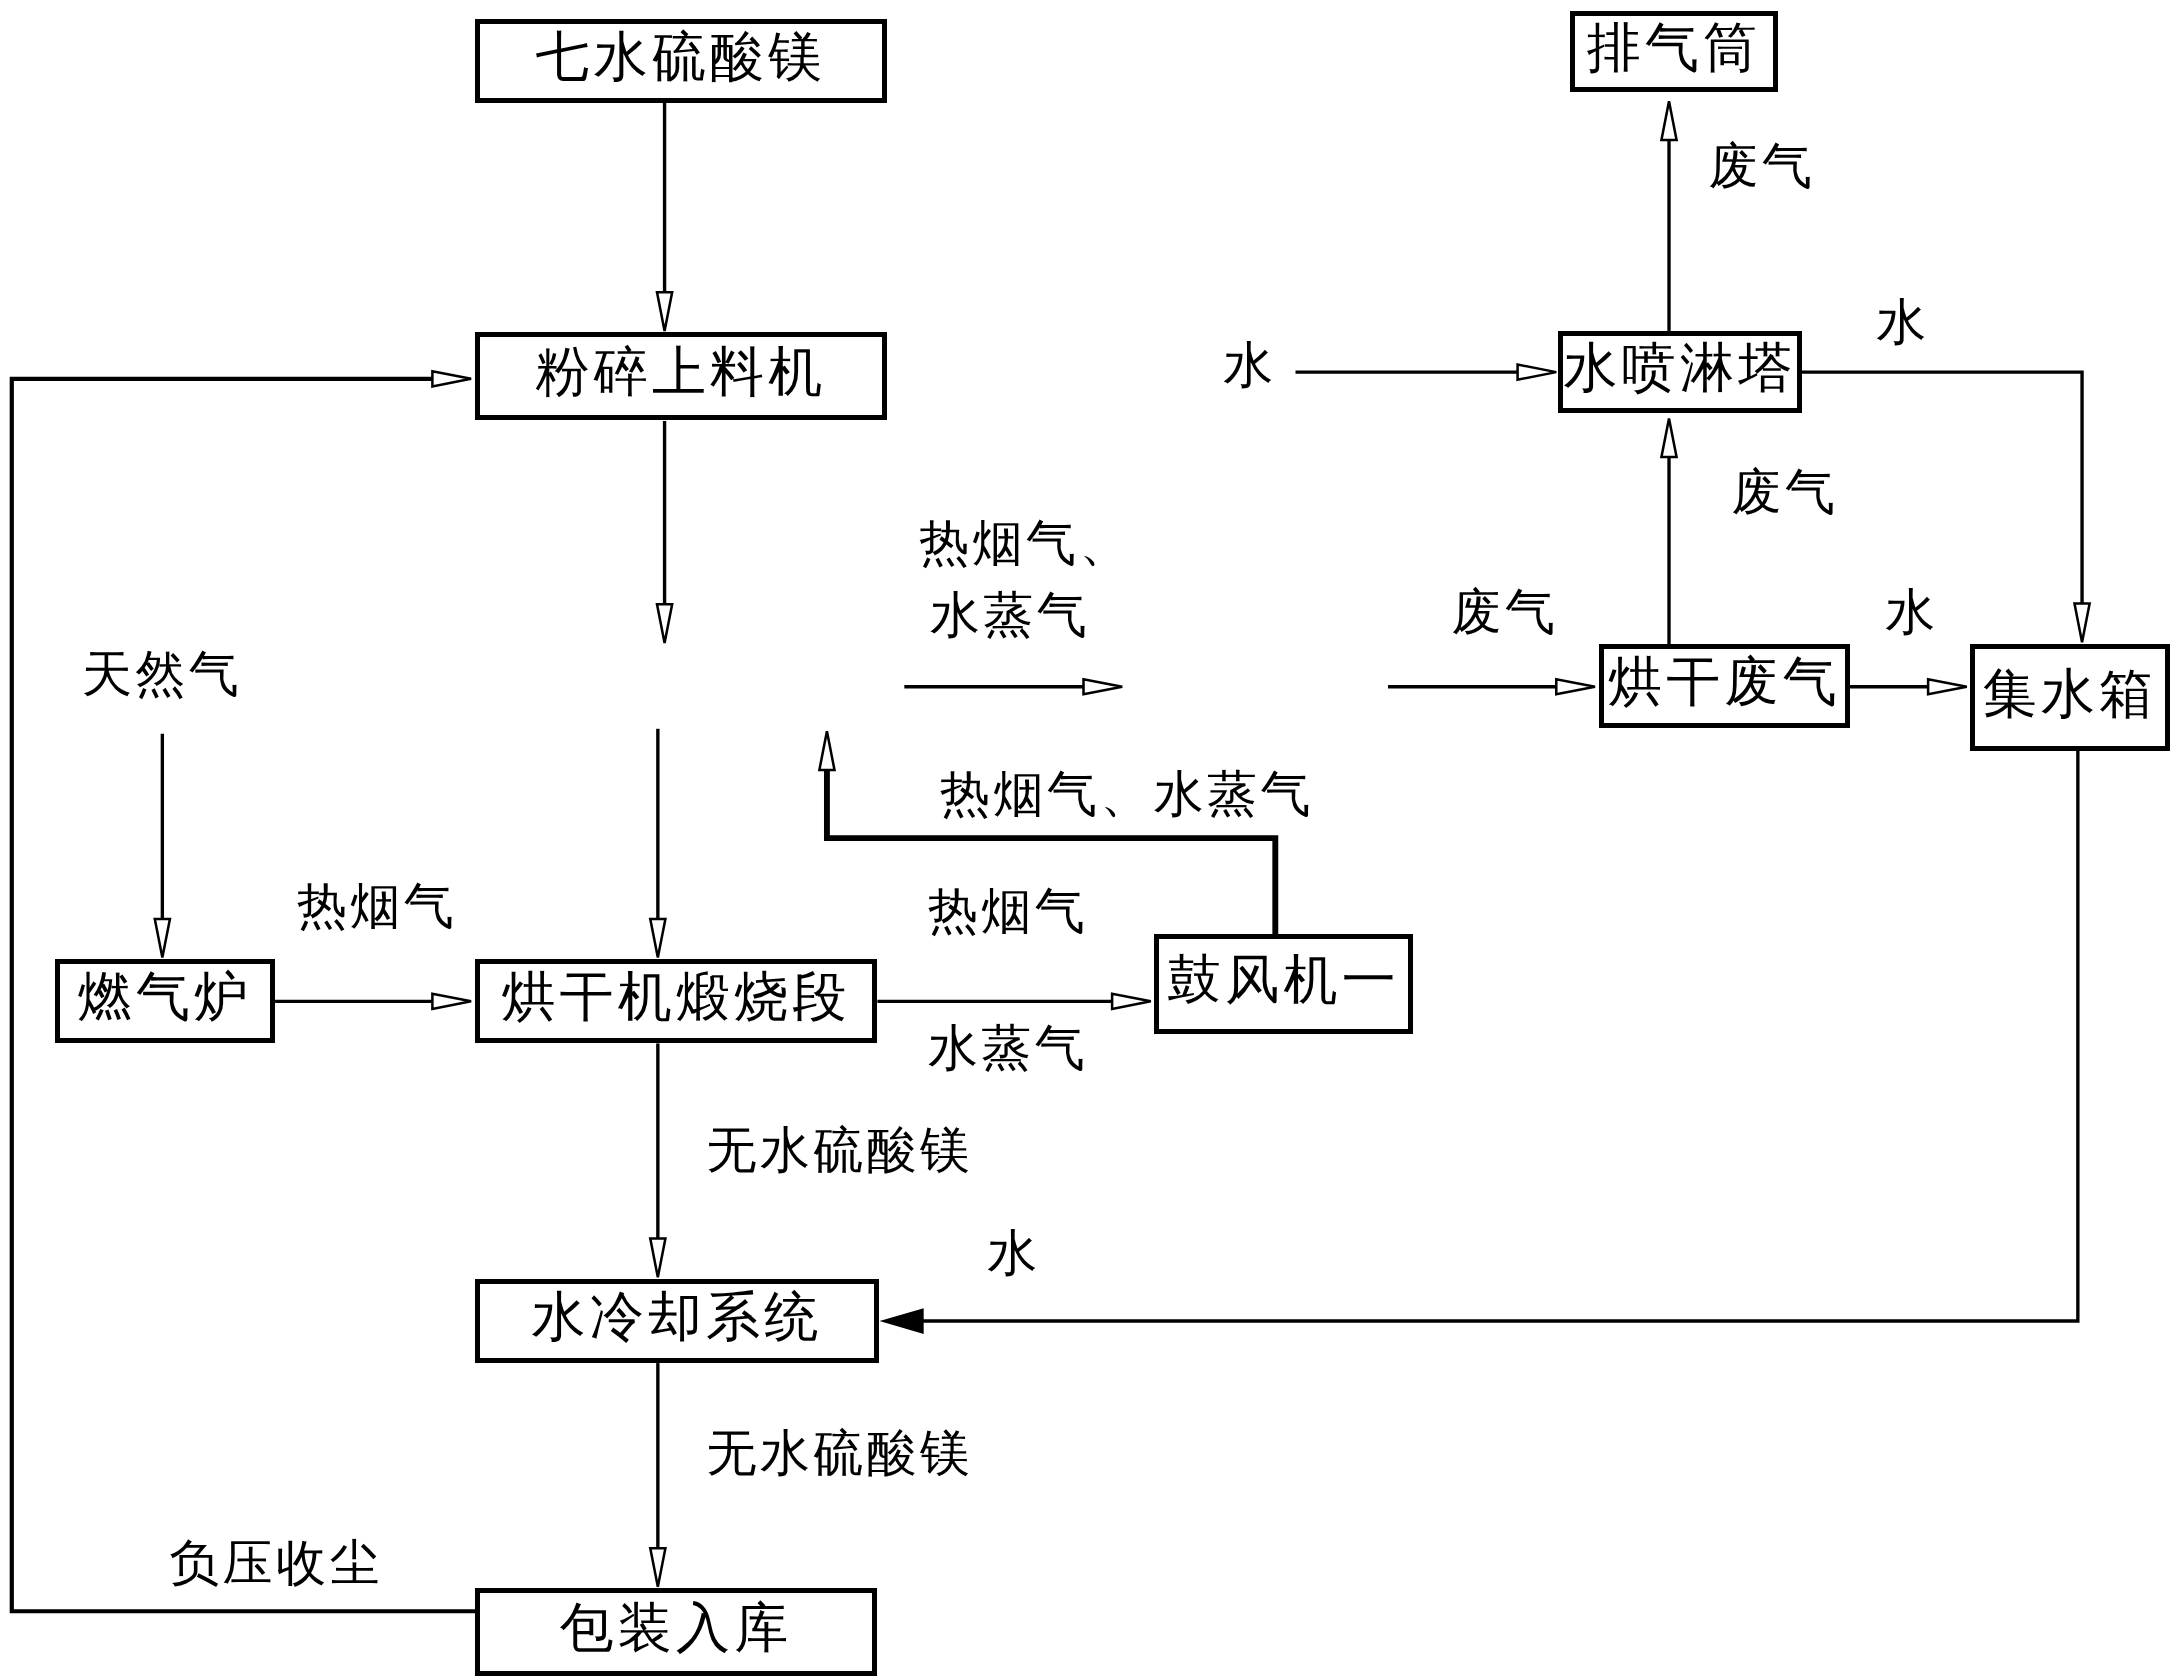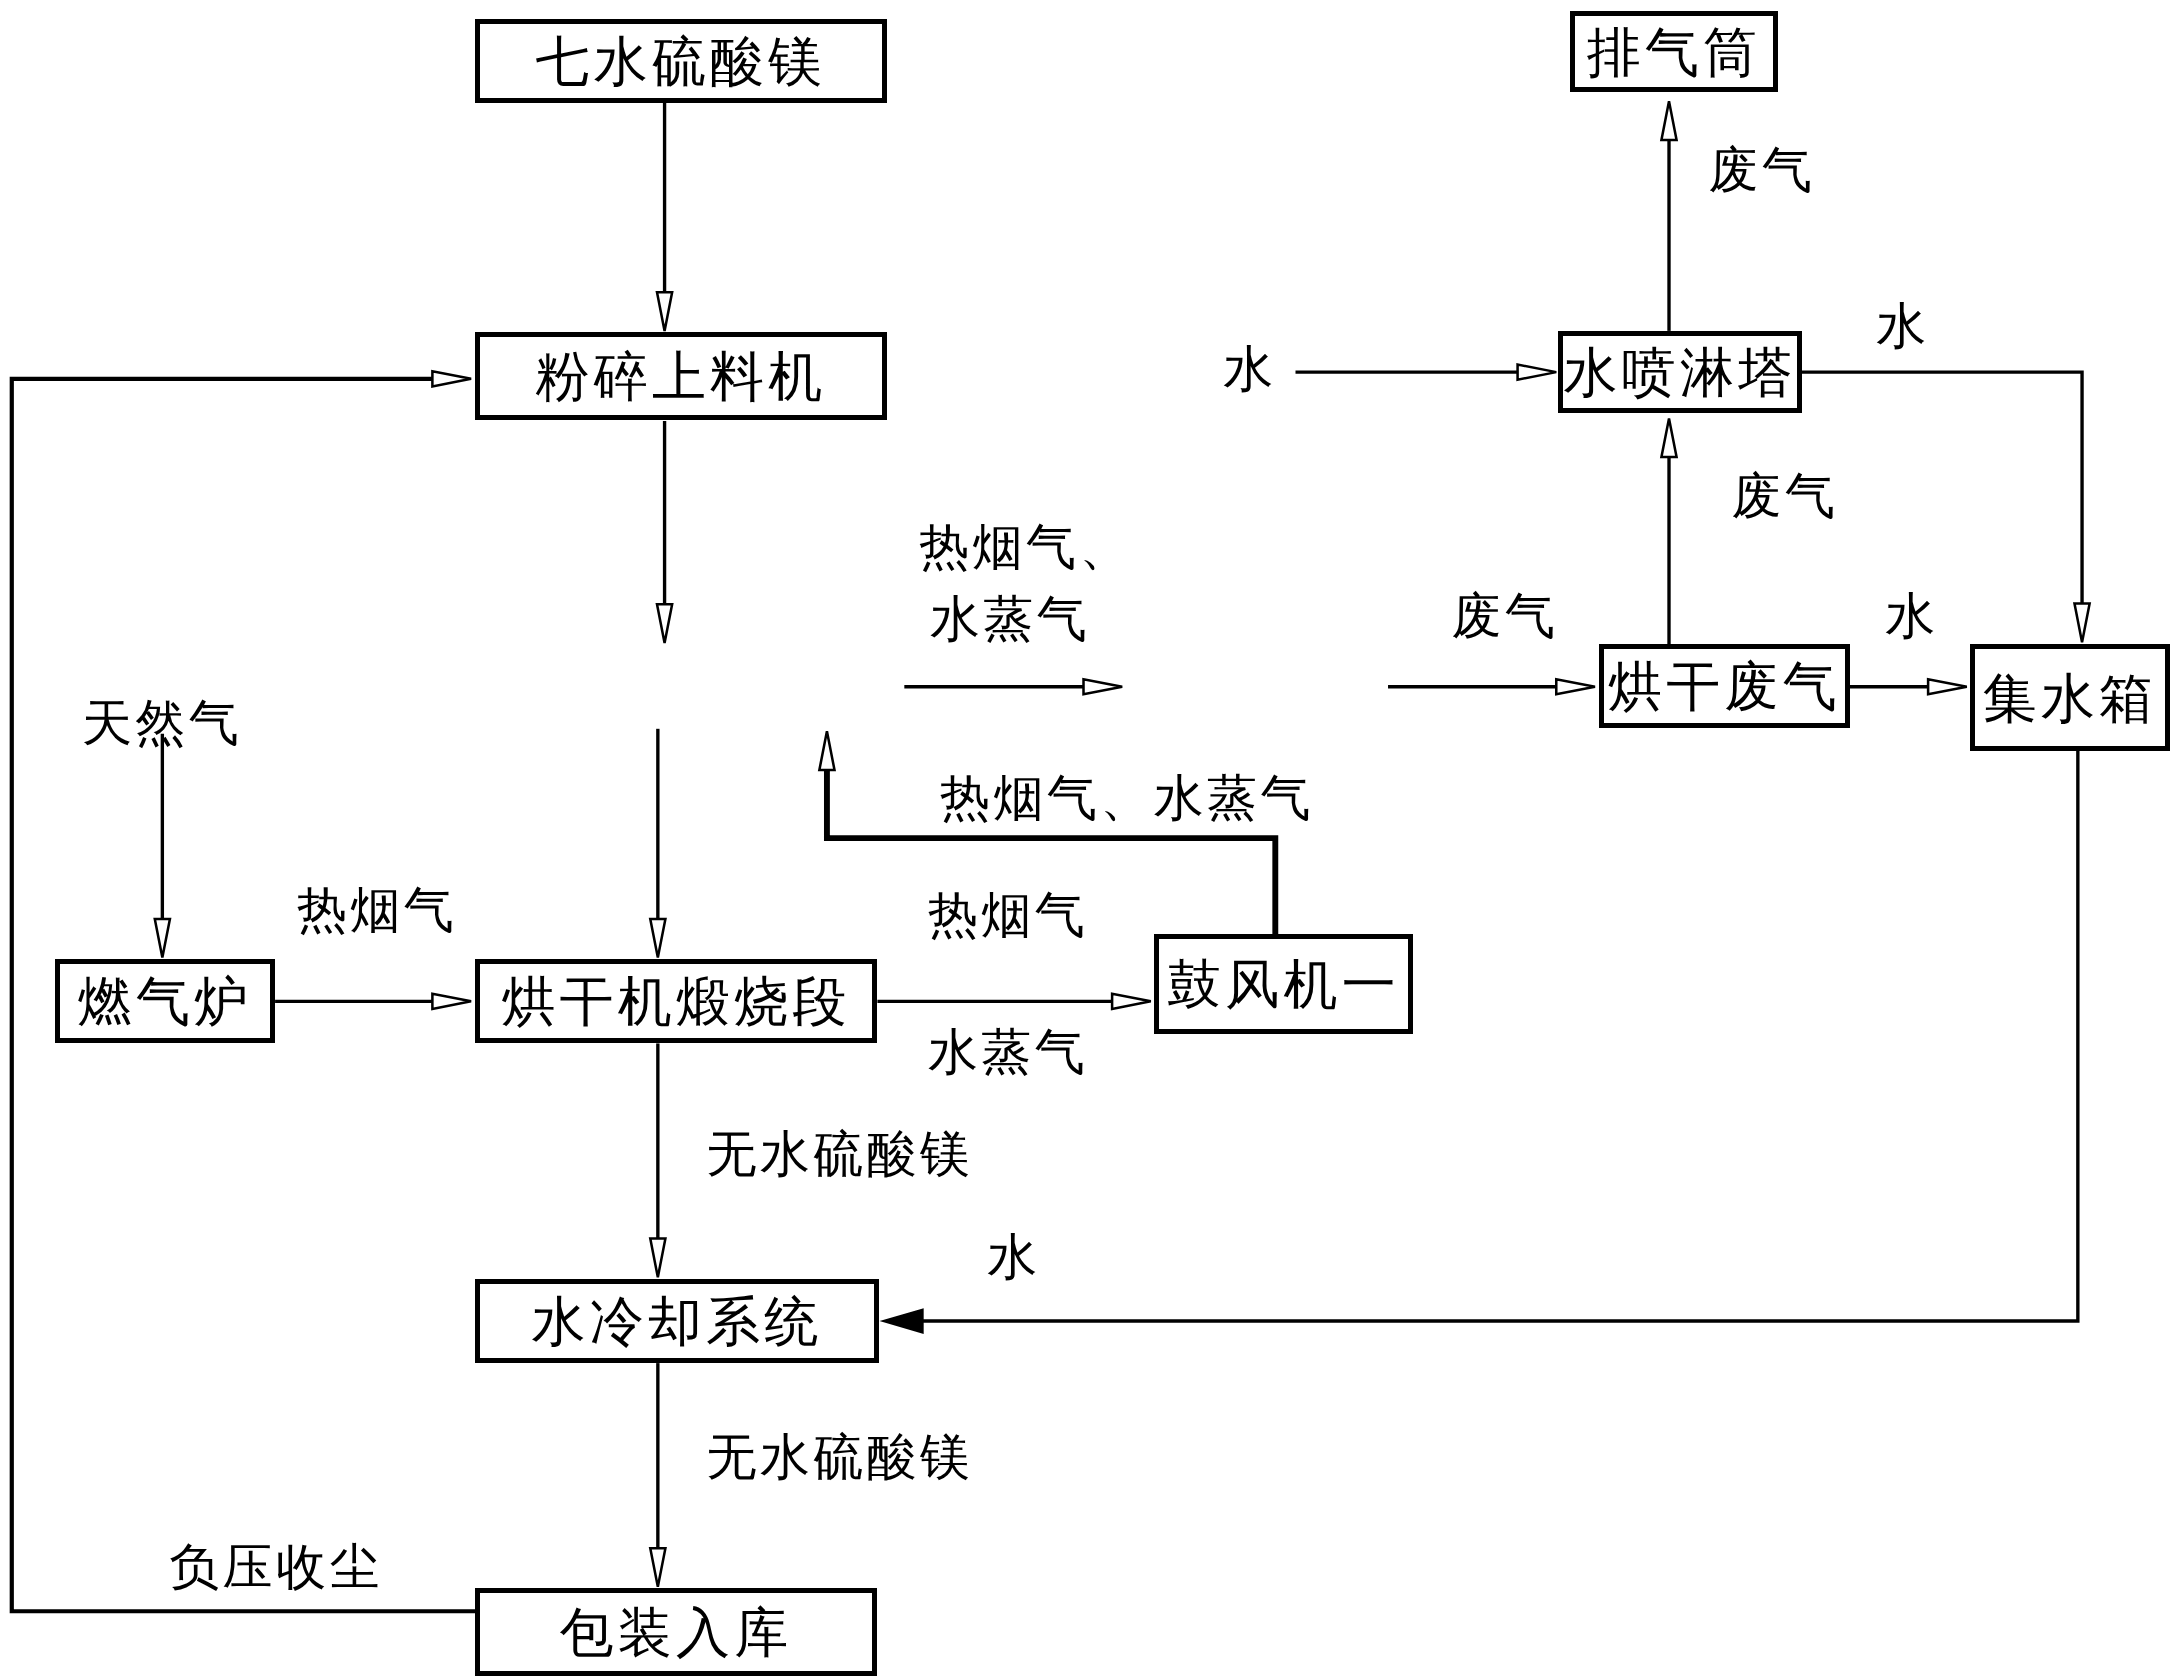--- a/index.html
+++ b/index.html
@@ -5,21 +5,21 @@
   html, body {
     margin: 0;
     padding: 0;
     background: #ffffff;
   }
   #stage {
     position: relative;
     width: 2183px;
     height: 1678px;
     background: #ffffff;
-    font-family: Liberation Sans, sans-serif;
+    font-family: Liberation Mono, monospace;
     color: #000000;
     overflow: hidden;
   }
   #wires {
     position: absolute;
     left: 0; top: 0;
     width: 2183px;
     height: 1678px;
   }
   .node {
@@ -180,21 +180,21 @@
   <div class="elabel" style="left:1026px; top:547px;">热烟气、</div>
 
   <div class="elabel" style="left:1010px; top:619px;">水蒸气</div>
 
   <div class="elabel" style="left:1505px; top:616px;">废气</div>
 
   <div class="elabel" style="left:1912px; top:616px;">水</div>
 
   <div class="elabel" style="left:1127px; top:798px;">热烟气、水蒸气</div>
 
-  <div class="elabel" style="left:162px; top:678px;margin-top:45px;">天然气</div>
+  <div class="elabel" style="left:162px; top:678px;">天然气</div>
 
   <div class="elabel" style="left:377px; top:910px;">热烟气</div>
 
   <div class="elabel" style="left:1008px; top:915px;">热烟气</div>
 
   <div class="elabel" style="left:1008px; top:1052px;">水蒸气</div>
 
   <div class="elabel" style="left:840px; top:1154px;">无水硫酸镁</div>
 
   <div class="elabel" style="left:1014px; top:1257px;">水</div>

